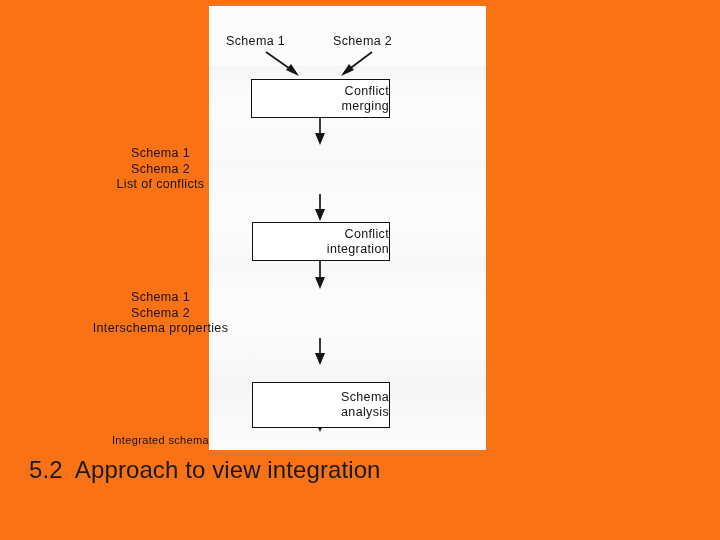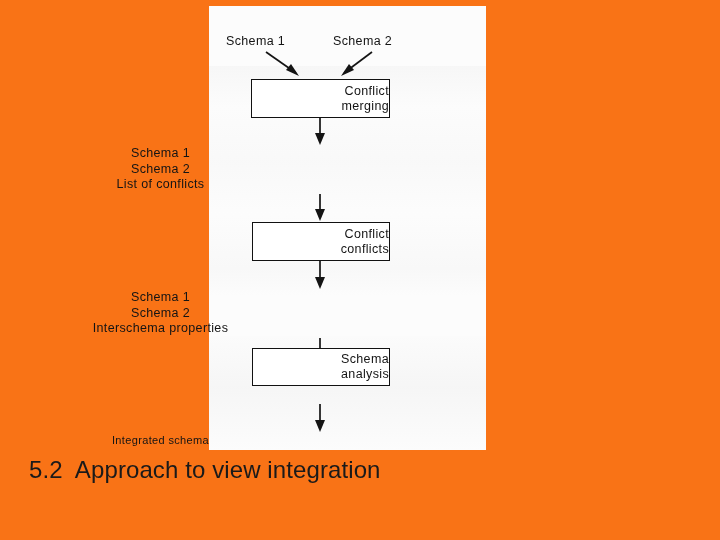--- a/index.html
+++ b/index.html
@@ -68,21 +68,21 @@
     align-items: flex-end;
     justify-content: center;
     color: #141414;
     font-size: 12.5px;
     line-height: 15px;
     letter-spacing: 0.35px;
     white-space: nowrap;
   }
   #box-conflict-analysis   { left: 251px; top: 79px;  width: 139px; height: 39px; }
   #box-conflict-resolution { left: 252px; top: 222px; width: 138px; height: 39px; }
-  #box-schema-merging      { left: 252px; top: 348px; width: 138px; height: 38px; }
+  #box-schema-merging      { left: 252px; top: 382px; width: 138px; height: 46px; }
 
   
   .label {
     position: absolute;
     color: #141414;
     font-size: 12.5px;
     line-height: 15px;
     letter-spacing: 0.35px;
     white-space: nowrap;
     text-align: center;
@@ -186,21 +186,21 @@
     </div>
 
     <div class="label-stack" id="stack-after-analysis">
       <div>Schema 1</div>
       <div>Schema 2</div>
       <div>List of conflicts</div>
     </div>
 
     <div class="proc-box" id="box-conflict-resolution">
       <div>Conflict</div>
-      <div>conflicts</div>
+      <div>integration</div>
     </div>
 
     <div class="label-stack" id="stack-after-resolution">
       <div>Schema 1</div>
       <div>Schema 2</div>
       <div>Interschema properties</div>
     </div>
 
     <div class="proc-box" id="box-schema-merging">
       <div>Schema</div>

